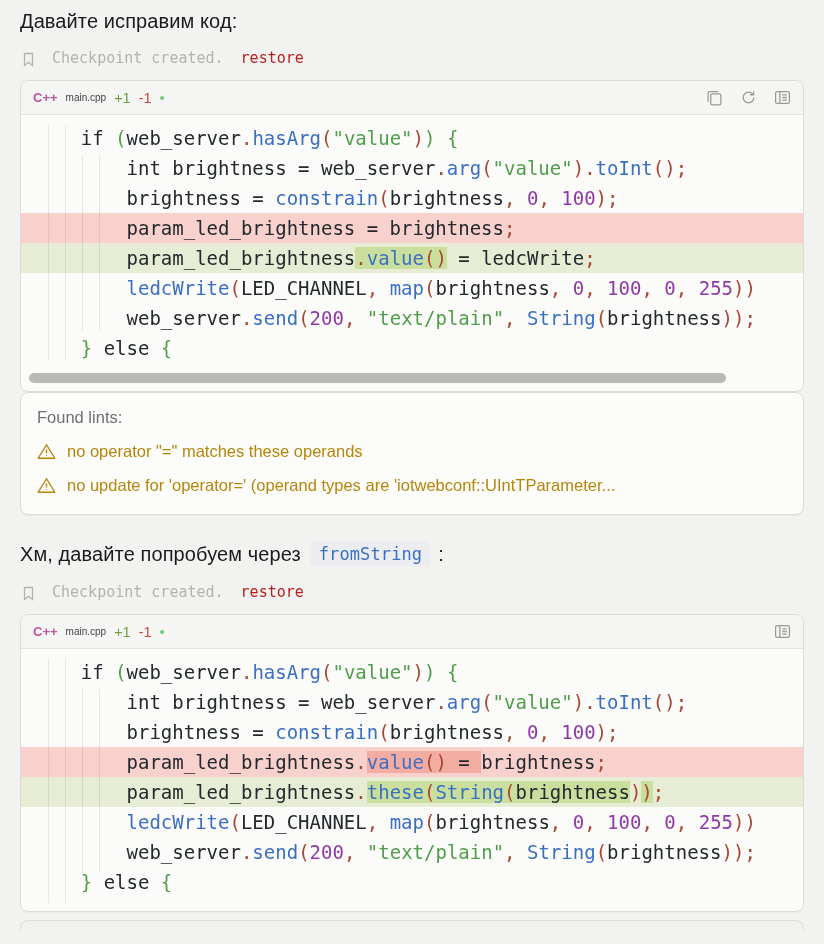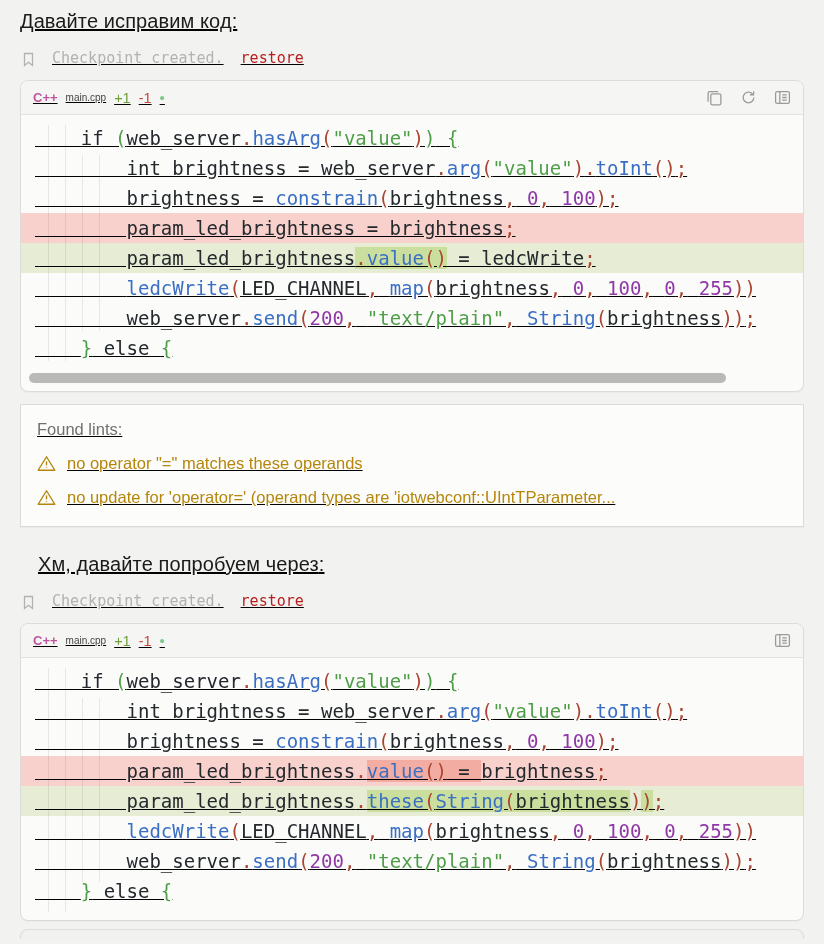--- a/index.html
+++ b/index.html
@@ -1,20 +1,20 @@
 <!DOCTYPE html>
 <html style="--token-plain: #24292E; --token-function: #3A6FC4; --token-string: #4E9E48; --token-number: #9038A6; --token-punct: #AA4532; --token-brace: #4E9E48; --diff-del-bg: #F9D1CC; --diff-del-hl: #F3ACA2; --diff-add-bg: #E7ECD4; --diff-add-hl: #CADF9D; --warn: #B5860B; --added: #6FA03C; --removed: #C8473C; --cpp: #C0549F; --chip-text: #3A6FC4; --chip-bg: #EBEDF0;"><head>
 <meta charset="utf-8">
 <style>
   html,body{margin:0;padding:0;width:824px;height:944px;overflow:hidden;
     background:#F2F2F0;font-family:"Liberation Sans",sans-serif;}
-  .wrap{padding:10px 20px 0 20px;text-decoration:underline;}
+  .wrap{padding:10px 20px 0 20px;}
 
   .msg{font-size:20px;font-weight:500;color:#1B1B1B;letter-spacing:.1px;}
-  .msg2{margin-top:26px;display:flex;align-items:center;margin-left:18px;}
+  .msg2{margin-top:26px;display:flex;align-items:center;}
   .chip{font-family:"DejaVu Sans Mono",monospace;font-size:17px;color:var(--chip-text);
     background:var(--chip-bg);border-radius:5px;padding:3px 9px;margin:0 7px 0 9px;}
 
   .checkpoint{display:flex;align-items:flex-end;gap:17px;margin:16px 0 13px 2px;
     font-family:"DejaVu Sans Mono",monospace;font-size:15px;color:#B2B2B0;}
   .restore{color:#b91c1c;cursor:pointer;}
 
   .card{border:1px solid #DBDBD9;border-radius:8px;background:#FBFBFA;overflow:hidden;
     box-shadow:0 1px 1px rgba(0,0,0,.03);}
   .card-header{display:flex;align-items:center;gap:8px;height:34px;box-sizing:border-box;
@@ -40,21 +40,21 @@
   .tk-n{color:var(--token-number);}
   .tk-d{color:var(--token-punct);}
   .tk-g{color:var(--token-brace);}
   .guide{position:absolute;width:1px;background:rgba(0,0,0,.08);top:10px;bottom:8px;z-index:2;pointer-events:none;}
   .guide.short{top:40px;bottom:38px;}
   .g1{left:27px}.g2{left:44px}.g3{left:61px}.g4{left:78px}
 
   .hscroll{height:10px;margin:4px 6px 8px 6px;position:relative;}
   .hthumb{position:absolute;left:2px;top:0;height:10px;width:90.5%;border-radius:5px;background:#B9B9B7;cursor:grab;}
 
-  .lints{margin-top:12px;border:1px solid #DBDBD9;border-radius:0;background:#FCFCFB;
+  .lints{border:1px solid #DBDBD9;border-radius:8px;background:#FCFCFB;
     padding:15px 16px 19px 16px;box-shadow:0 1px 1px rgba(0,0,0,.03);}
   .lints-title{color:#707070;font-size:16.5px;}
   .lint{display:flex;align-items:center;gap:11px;margin-top:15px;color:var(--warn);
     font-size:16.5px;white-space:nowrap;overflow:hidden;}
   .lint svg{flex:0 0 auto;}
 
   .partial{margin-top:8px;height:9px;border:1px solid #DDDDDB;border-bottom:none;
     border-radius:8px 8px 0 0;background:#F1F1EF;}
 </style>
 </head>
@@ -137,20 +137,21 @@
           <path d="M9 1.6 16.9 14.4H1.1z" stroke-linejoin="round"></path>
           <line x1="9" y1="6" x2="9" y2="9.8"></line>
           <line x1="9" y1="11.6" x2="9" y2="12.3"></line>
         </svg>
       <span>no update for 'operator=' (operand types are 'iotwebconf::UIntTParameter...</span>
     </div>
   </div>
 
   <div class="msg msg2">
     <span>Хм, давайте попробуем через</span>
+    <span class="chip">fromString</span>
     <span>:</span>
   </div>
 
   <div class="checkpoint">
     <svg width="13" height="15" viewBox="0 0 13 15" fill="none" stroke="currentColor" stroke-width="1.3">
         <path d="M2.5 1.5h8v12l-4-3.2-4 3.2z"></path>
       </svg>
     <span>Checkpoint created.</span>
     <span class="restore">restore</span>
   </div>

